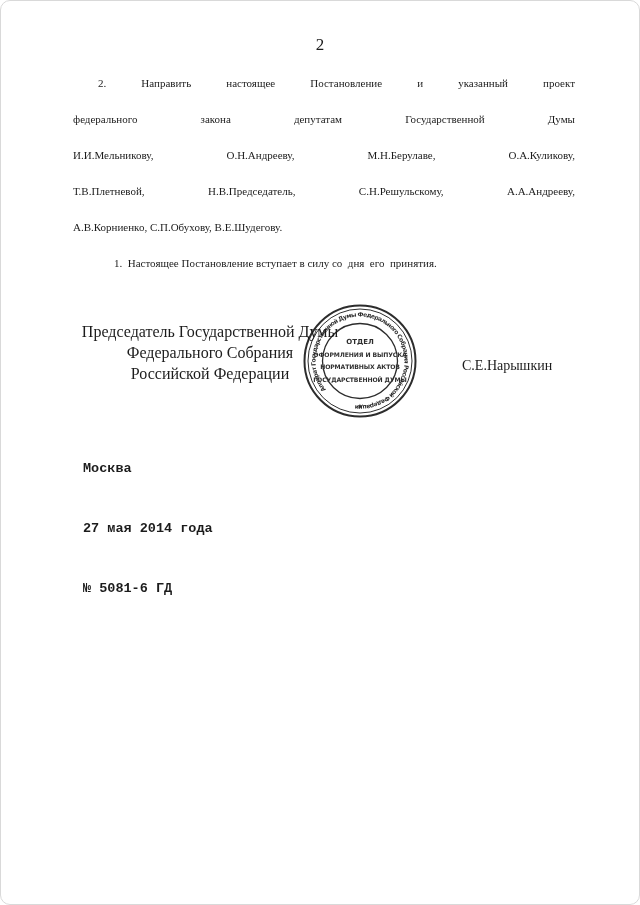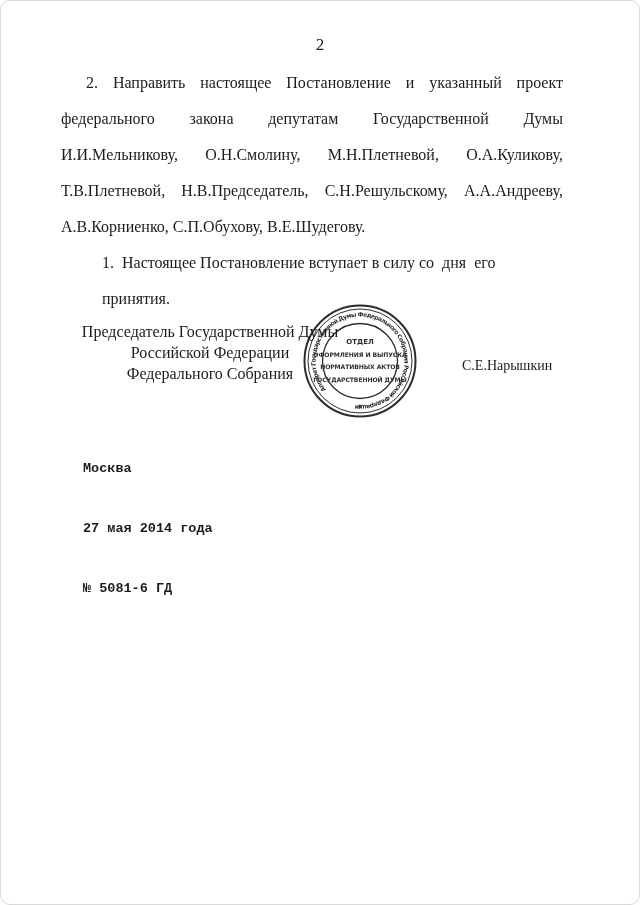--- a/index.html
+++ b/index.html
@@ -22,24 +22,24 @@
   .page-number {
     position: absolute;
     top: 34px;
     left: 0;
     width: 100%;
     text-align: center;
     font-size: 17px;
   }
   .body-block {
     position: absolute;
-    left: 60px;
+    left: 72px;
     top: 64px;
     width: 502px;
-    font-size: 16px;
+    font-size: 11px;
   }
   .tline {
     height: 36px;
     line-height: 36px;
     white-space: nowrap;
   }
   .just {
     text-align: justify;
     text-align-last: justify;
     white-space: normal;
@@ -100,30 +100,30 @@
 </head>
 <body>
 
 <div class="page">
 
   <div class="page-number">2</div>
 
   <div class="body-block">
     <div class="tline just indent1">2. Направить настоящее Постановление и указанный проект</div>
     <div class="tline just">федерального закона депутатам Государственной Думы</div>
-    <div class="tline just">И.И.Мельникову, О.Н.Смолину, М.Н.Плетневой, О.А.Куликову,</div>
+    <div class="tline just">И.И.Мельникову, О.Н.Андрееву, М.Н.Берулаве, О.А.Куликову,</div>
     <div class="tline just">Т.В.Плетневой, Н.В.Председатель, С.Н.Решульскому, А.А.Андрееву,</div>
     <div class="tline plain">А.В.Корниенко, С.П.Обухову, В.Е.Шудегову.</div>
     <div class="tline plain indent2 prewrap">1.  Настоящее Постановление вступает в силу со  дня  его  принятия.</div>
   </div>
 
   <div class="sig-block">
     <div>Председатель Государственной Думы</div>
+    <div>Федерального Собрания</div>
     <div>Российской Федерации</div>
-    <div>Федерального Собрания</div>
   </div>
 
   <div class="sig-name">С.Е.Нарышкин</div>
 
   <svg class="stamp" viewBox="0 0 118 118" xmlns="http://www.w3.org/2000/svg">
     <defs>
       <path id="ringPath" d="M 14.5,59 A 44.5,44.5 0 1 1 103.5,59 A 44.5,44.5 0 1 1 14.5,59"></path>
     </defs>
     <circle cx="59" cy="59" r="55.5" fill="none" stroke="#1b1b1b" stroke-width="2"></circle>
     <circle cx="59" cy="59" r="52" fill="none" stroke="#1b1b1b" stroke-width="1"></circle>

